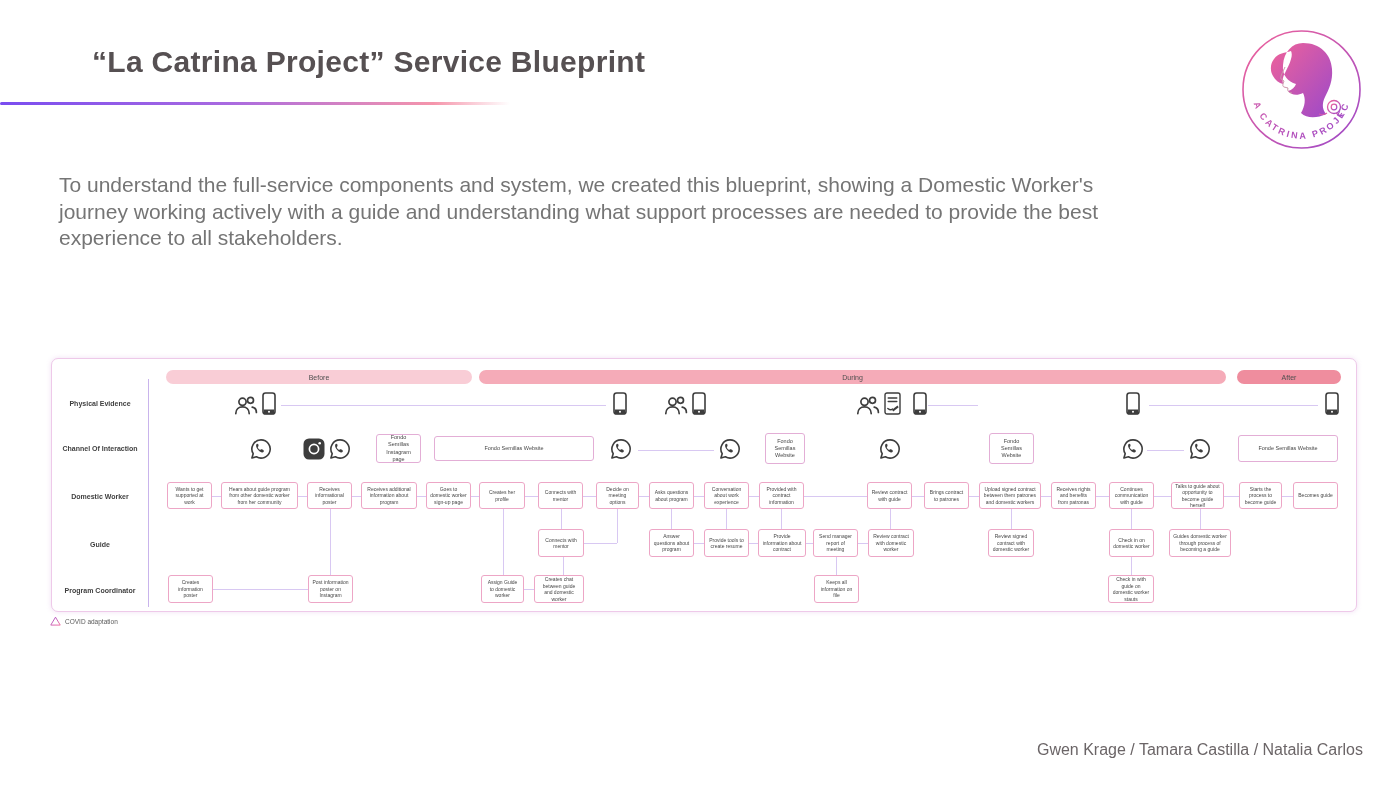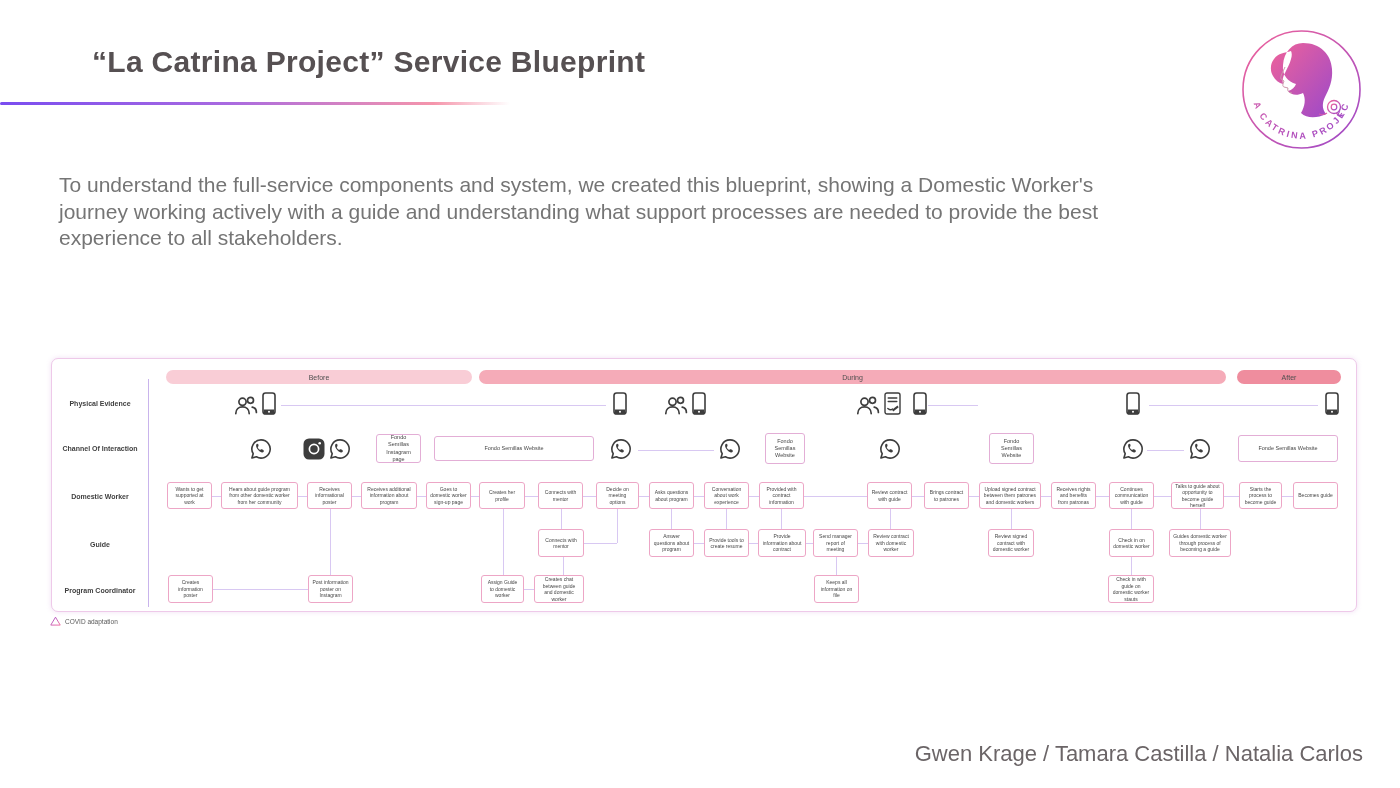--- a/index.html
+++ b/index.html
@@ -2,21 +2,21 @@
 <html><head>
 <meta charset="utf-8">
 <style>
   html,body{margin:0;padding:0;background:#fff;}
   .slide{position:relative;width:1400px;height:788px;background:#ffffff;overflow:hidden;
          font-family:"Liberation Sans",sans-serif;}
   .title{position:absolute;left:52px;top:45px;font-size:30px;font-weight:700;color:#565052;letter-spacing:.3px;margin-left:40px;}
   .title-underline{position:absolute;left:0;top:102px;width:510px;height:3px;border-radius:2px;
          background:linear-gradient(90deg,#7a4df0 0%,#a96ae0 45%,#f595ab 85%,rgba(250,170,185,0));}
   .intro{position:absolute;left:59px;top:172px;width:1080px;font-size:21px;line-height:26.5px;color:#757575;}
-  .credits{position:absolute;right:37px;top:741px;font-size:22px;color:#6b6567;}
+  .credits{position:absolute;right:37px;top:741px;font-size:16px;color:#6b6567;}
   .logo{position:absolute;left:1239px;top:27px;width:125px;height:125px;}
 
   
   .bp{position:absolute;left:51px;top:358px;width:1304px;height:252px;background:#fff;
       border:1px solid #eec9e9;border-radius:7px;box-shadow:0 0 5px rgba(205,150,215,.30);}
   .bp-sep{position:absolute;left:96px;top:20px;width:1px;height:228px;background:#c9b4ec;}
   .row-label{position:absolute;left:2px;width:92px;text-align:center;font-size:7px;font-weight:700;
       color:#3f3f3f;transform:translateY(-50%);}
   .phase{position:absolute;top:11px;height:14px;border-radius:7px;display:flex;align-items:center;
       justify-content:center;font-size:7px;color:#4f4f4f;}

